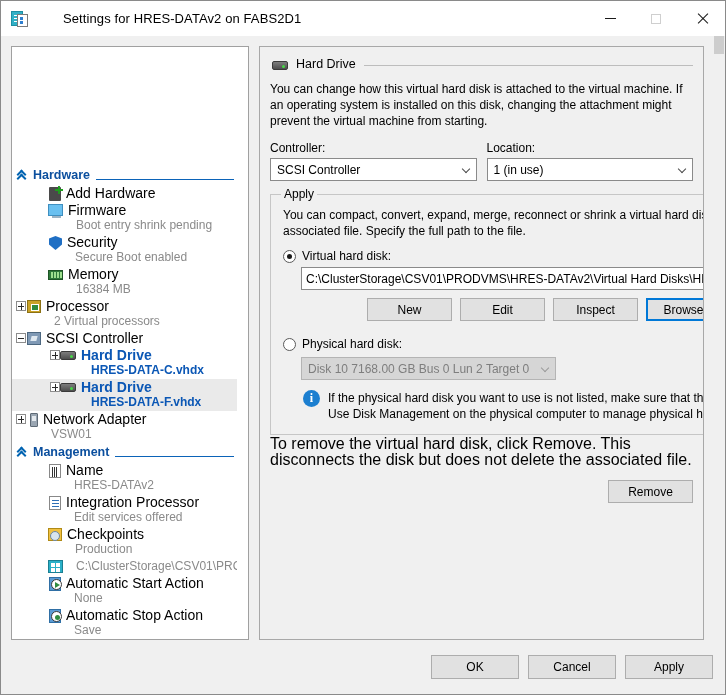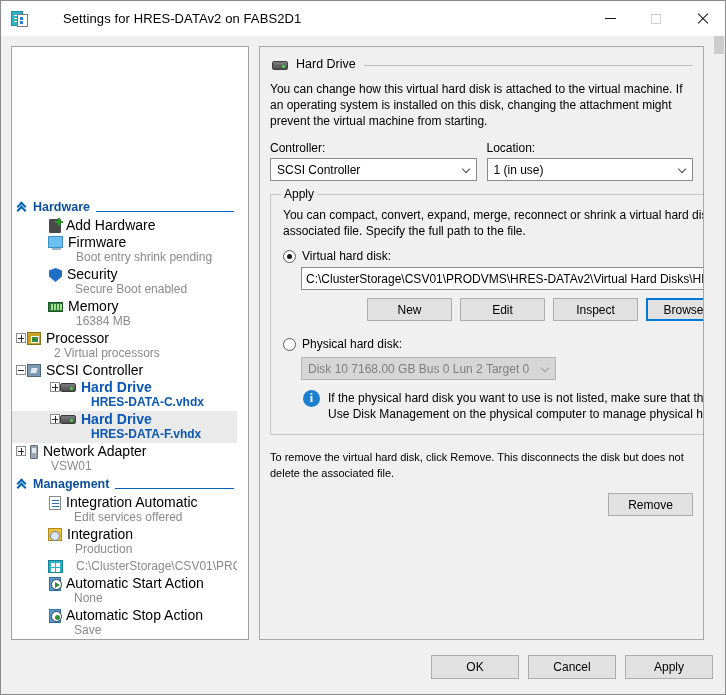--- a/index.html
+++ b/index.html
@@ -351,21 +351,21 @@
     width: 17px; height: 17px; flex: none;
     border-radius: 50%;
     background: #1c7fd0;
     color: #ffffff;
     font-size: 12px; font-weight: bold;
     font-family: "Liberation Serif", serif;
     display: flex; align-items: center; justify-content: center;
     margin-right: 8px;
   }
   .info-text { font-size: 12px; line-height: 16px; }
-  .remove-desc { font-size: 11px; line-height: 16px; margin: 14px 0 0 0; }
+  .remove-desc { font-size: 16px; line-height: 16px; margin: 1px 0 0 0; }
   .remove-row { display: flex; justify-content: flex-end; margin-top: 12px; }
 
   
   #footer {
     flex: none;
     height: 54px;
     display: flex;
     align-items: center;
     justify-content: flex-end;
     padding-right: 12px;
@@ -503,32 +503,41 @@
             </span>
           </div>
           <div class="sect-header">
             <span class="sect-chev"></span>
             <span class="sect-title">Management</span>
             <span class="sect-rule"></span>
           </div>
           <div class="tree-row">
             <span class="ind-1"></span>
             <span class="expander"></span>
+            <span class="tree-icon ic-name"></span>
+            <span class="tree-labels">
+              <span class="tree-label">Name</span>
+              <span class="tree-sub">HRES-DATAv2</span>
+            </span>
+          </div>
+          <div class="tree-row">
+            <span class="ind-1"></span>
+            <span class="expander"></span>
             <span class="tree-icon ic-integ"></span>
             <span class="tree-labels">
-              <span class="tree-label">Integration Automatic</span>
+              <span class="tree-label">Integration Processor</span>
               <span class="tree-sub">Edit services offered</span>
             </span>
           </div>
           <div class="tree-row">
             <span class="ind-1"></span>
             <span class="expander"></span>
             <span class="tree-icon ic-chk"></span>
             <span class="tree-labels">
-              <span class="tree-label">Integration</span>
+              <span class="tree-label">Checkpoints</span>
               <span class="tree-sub">Production</span>
             </span>
           </div>
           <div class="tree-row">
             <span class="ind-1"></span>
             <span class="expander"></span>
             <span class="tree-icon ic-paging"></span>
             <span class="tree-labels">
               <span class="tree-sub">C:\ClusterStorage\CSV01\PRODV...</span>
             </span>

